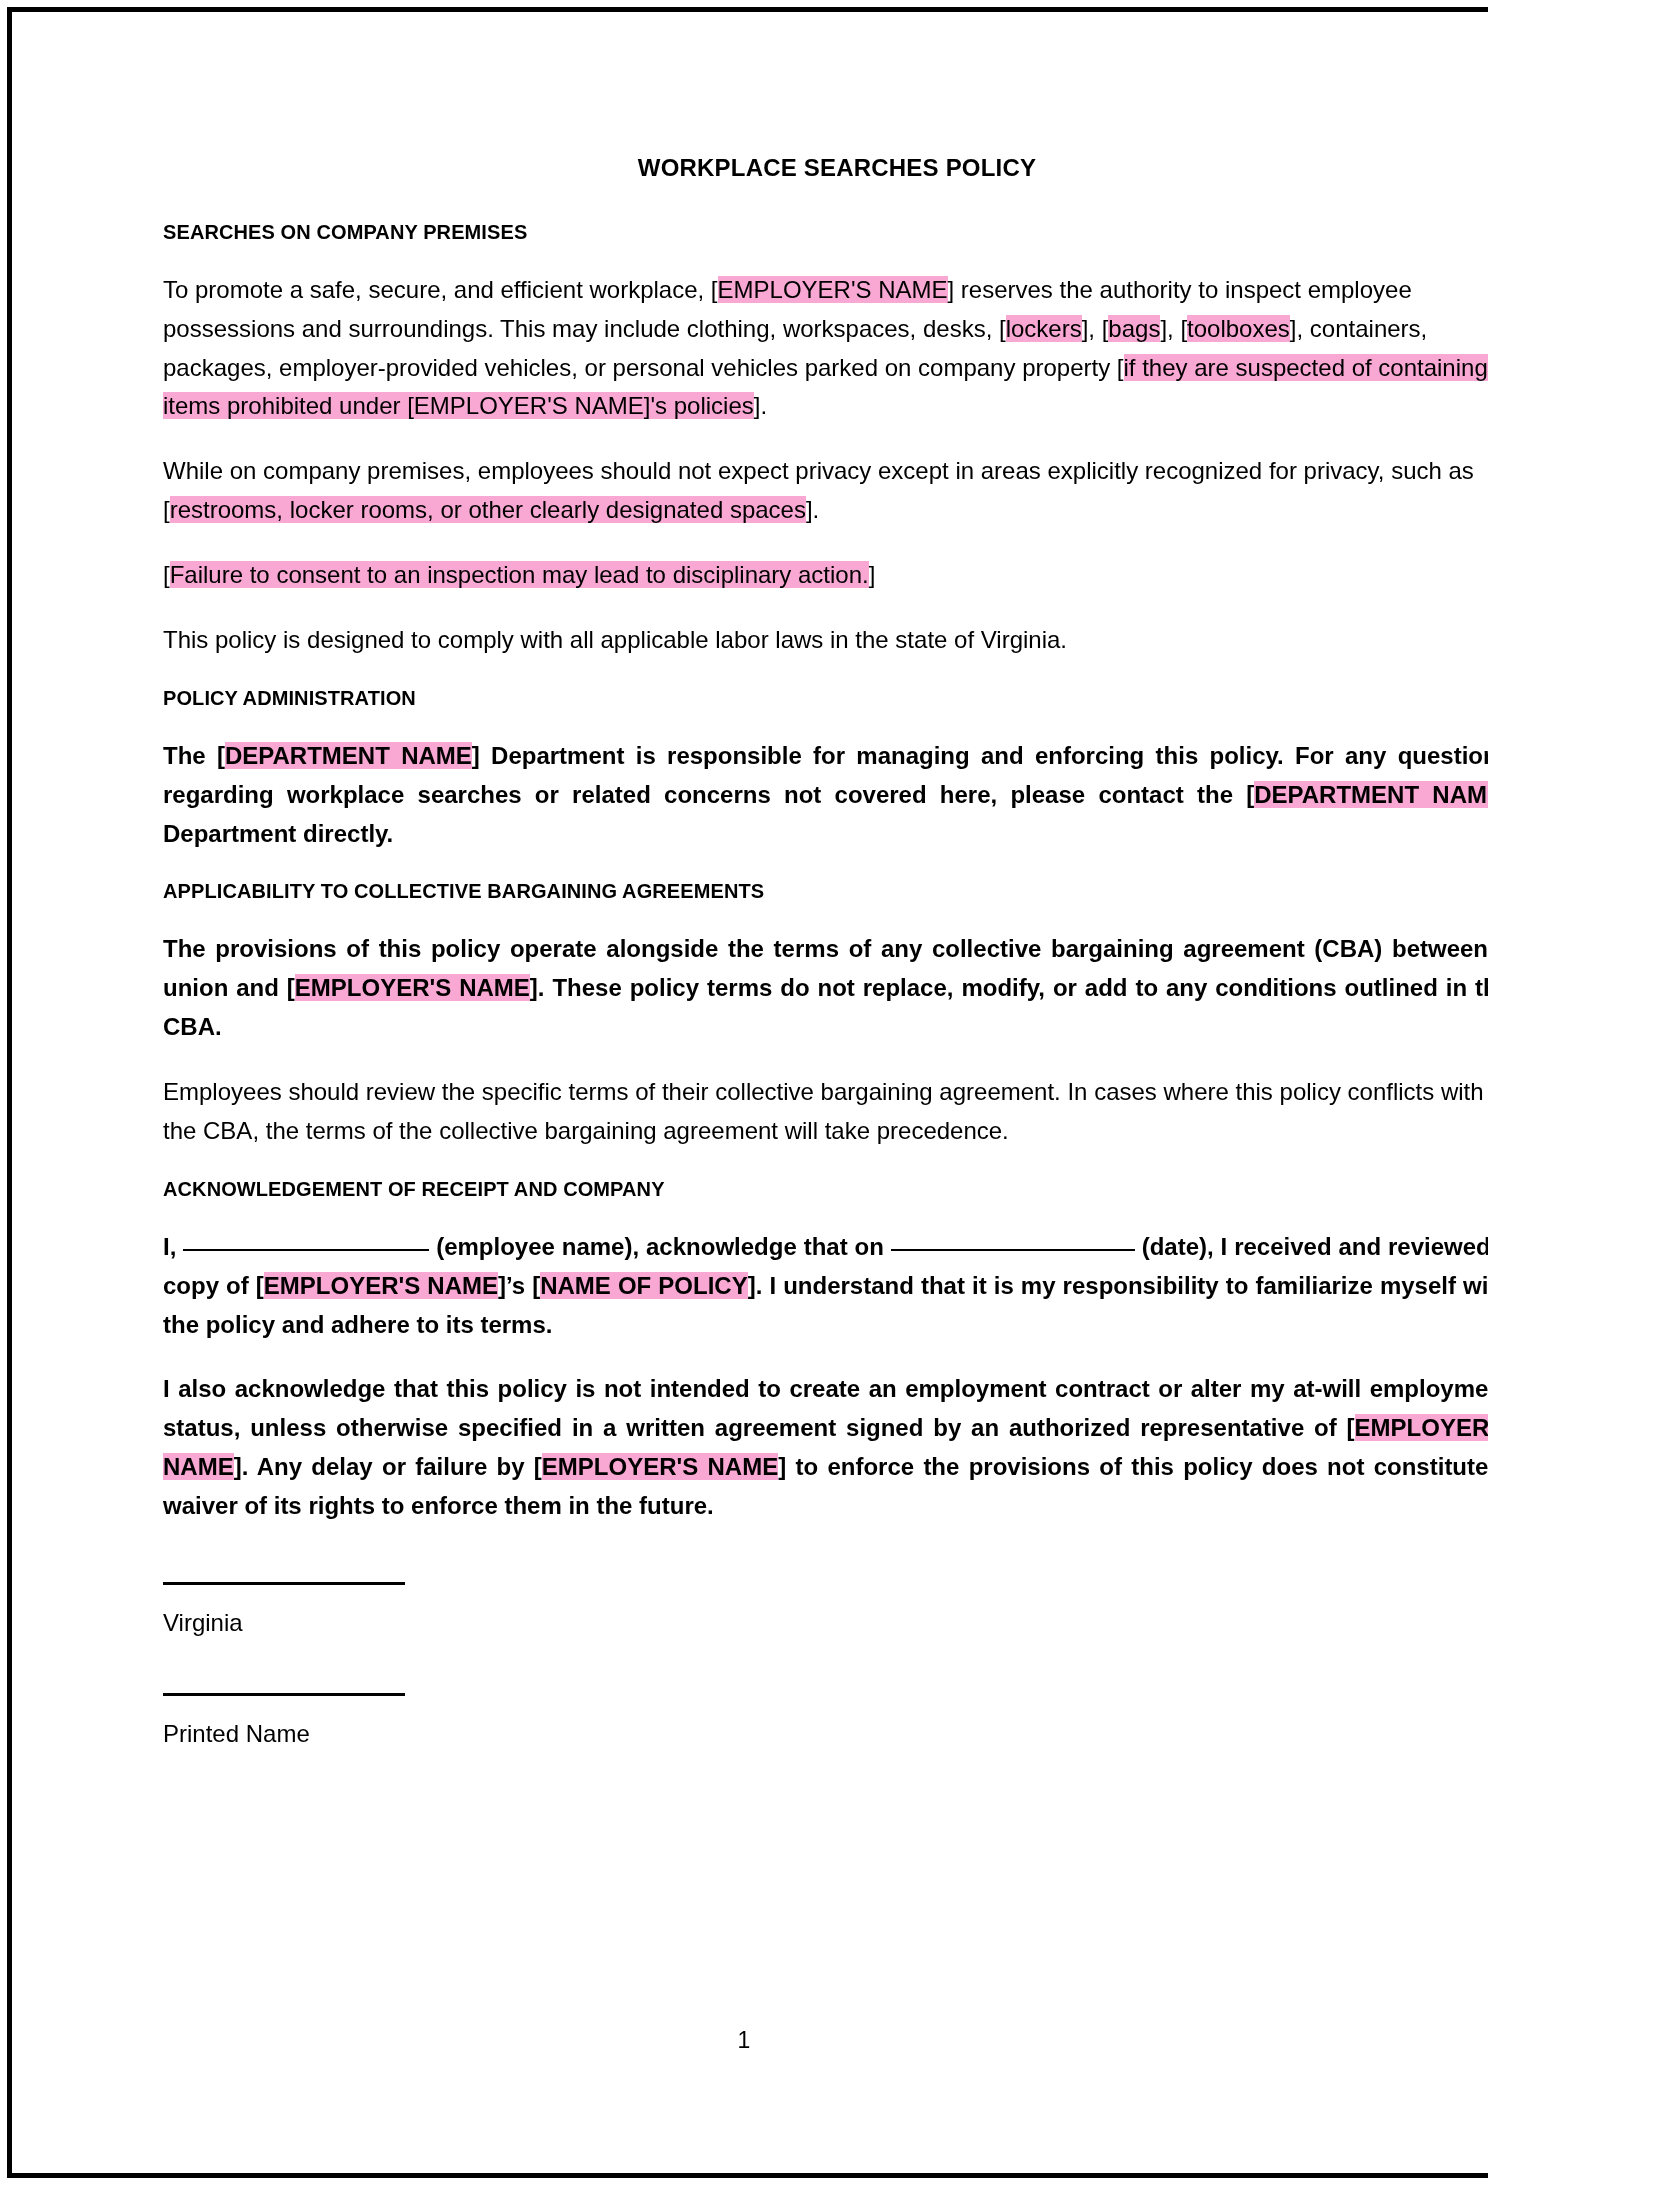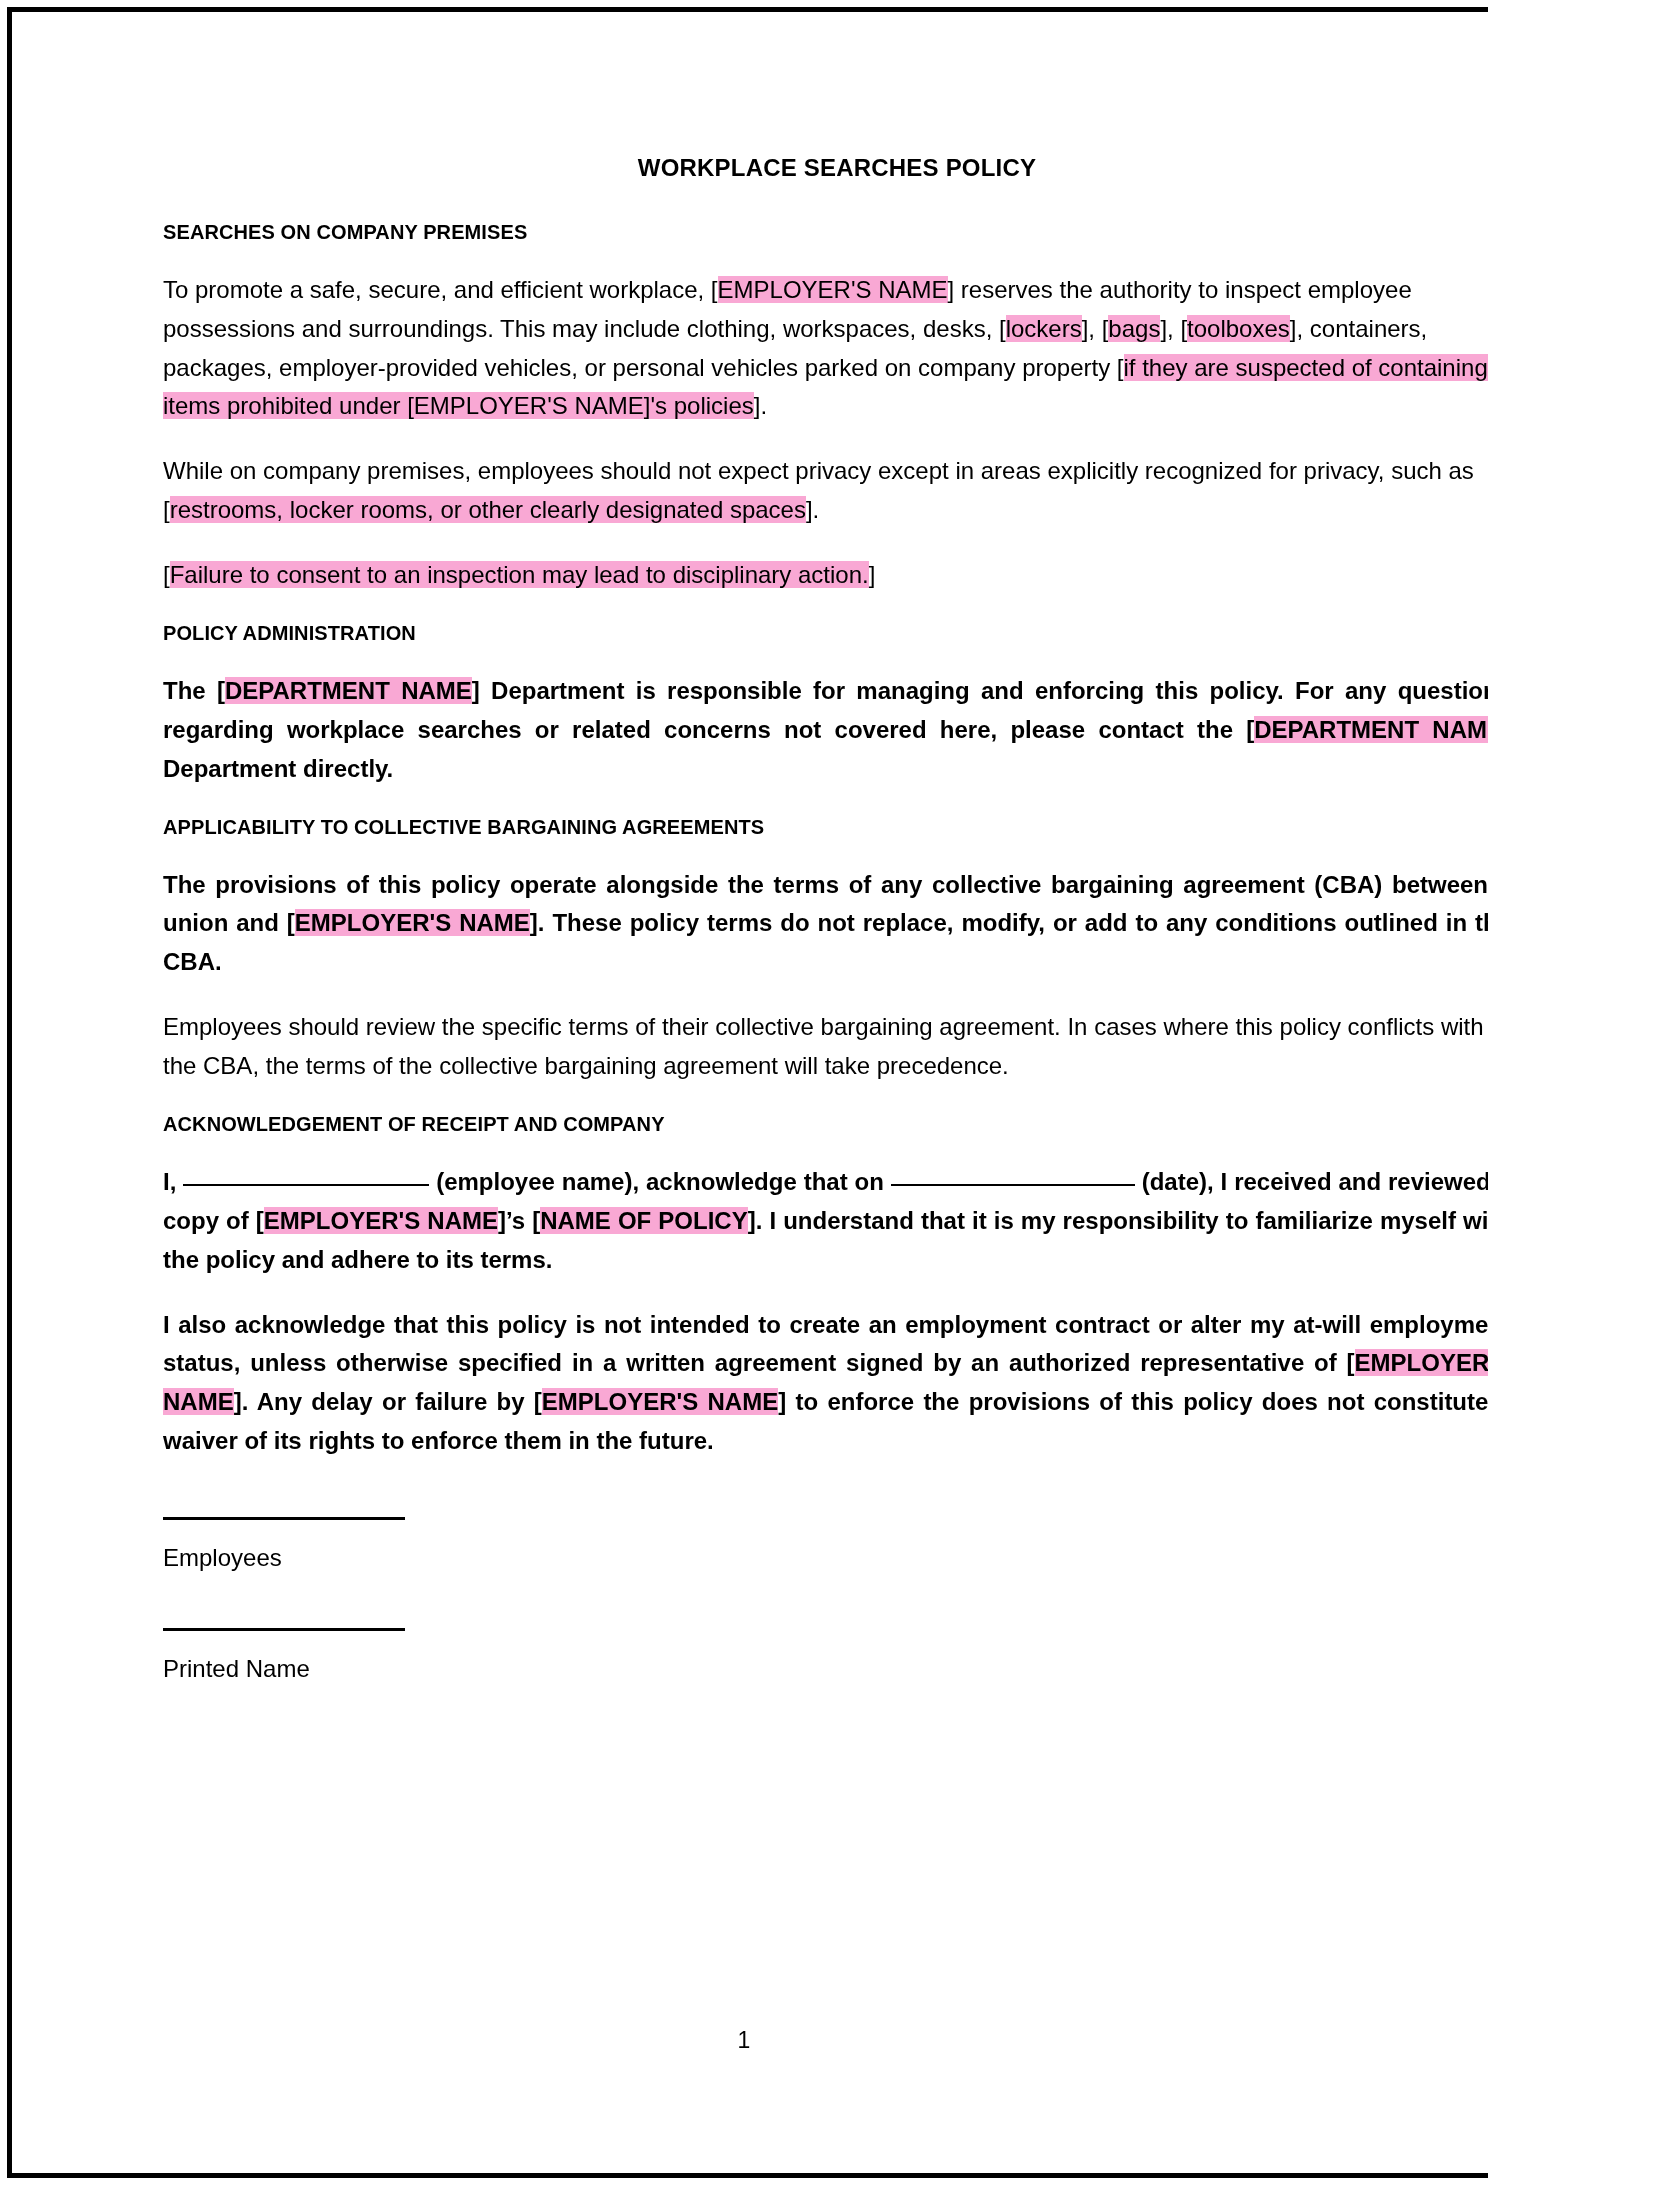--- a/index.html
+++ b/index.html
@@ -117,40 +117,41 @@
     <h1 class="doc-title">WORKPLACE SEARCHES POLICY</h1>
 
     <h2 class="section-heading">SEARCHES ON COMPANY PREMISES</h2>
 
     <p class="body-text"><span>To promote a safe, secure, and efficient workplace, [</span><span class="hl">EMPLOYER'S NAME</span><span>] reserves the authority to inspect employee possessions and surroundings. This may include clothing, workspaces, desks, [</span><span class="hl">lockers</span><span>], [</span><span class="hl">bags</span><span>], [</span><span class="hl">toolboxes</span><span>], containers, packages, employer-provided vehicles, or personal vehicles parked on company property [</span><span class="hl">if they are suspected of containing items prohibited under [EMPLOYER'S NAME]'s policies</span><span>].</span></p>
 
     <p class="body-text"><span>While on company premises, employees should not expect privacy except in areas explicitly recognized for privacy, such as [</span><span class="hl">restrooms, locker rooms, or other clearly designated spaces</span><span>].</span></p>
 
     <p class="body-text"><span>[</span><span class="hl">Failure to consent to an inspection may lead to disciplinary action.</span><span>]</span></p>
 
+    <p class="body-text">This policy is designed to comply with all applicable labor laws in the state of Virginia.</p>
 
     <h2 class="section-heading spaced">POLICY ADMINISTRATION</h2>
 
     <p class="body-text justify"><span>The [</span><span class="hl">DEPARTMENT NAME</span><span>] Department is responsible for managing and enforcing this policy. For any questions regarding workplace searches or related concerns not covered here, please contact the [</span><span class="hl">DEPARTMENT NAME</span><span>] Department directly.</span></p>
 
     <h2 class="section-heading spaced">APPLICABILITY TO COLLECTIVE BARGAINING AGREEMENTS</h2>
 
     <p class="body-text justify"><span>The provisions of this policy operate alongside the terms of any collective bargaining agreement (CBA) between a union and [</span><span class="hl">EMPLOYER'S NAME</span><span>]. These policy terms do not replace, modify, or add to any conditions outlined in the CBA.</span></p>
 
     <p class="body-text">Employees should review the specific terms of their collective bargaining agreement. In cases where this policy conflicts with the CBA, the terms of the collective bargaining agreement will take precedence.</p>
 
     <h2 class="section-heading spaced">ACKNOWLEDGEMENT OF RECEIPT AND COMPANY</h2>
 
     <p class="body-text justify"><span>I, </span><span class="blank-line blank-employee"></span><span> (employee name), acknowledge that on </span><span class="blank-line blank-date"></span><span> (date), I received and reviewed a copy of [</span><span class="hl">EMPLOYER'S NAME</span><span>]’s [</span><span class="hl">NAME OF POLICY</span><span>]. I understand that it is my responsibility to familiarize myself with the policy and adhere to its terms.</span></p>
 
     <p class="body-text justify last"><span>I also acknowledge that this policy is not intended to create an employment contract or alter my at-will employment status, unless otherwise specified in a written agreement signed by an authorized representative of [</span><span class="hl">EMPLOYER'S NAME</span><span>]. Any delay or failure by [</span><span class="hl">EMPLOYER'S NAME</span><span>] to enforce the provisions of this policy does not constitute a waiver of its rights to enforce them in the future.</span></p>
 
     <div class="sig-block">
       <div class="sig-rule"></div>
-      <div class="sig-label">Employees</div>
+      <div class="sig-label">Virginia</div>
       <div class="sig-rule"></div>
       <div class="sig-label last">Printed Name</div>
     </div>
 
   </div>
 
   <div class="page-number">1</div>
 </div>
 
 

